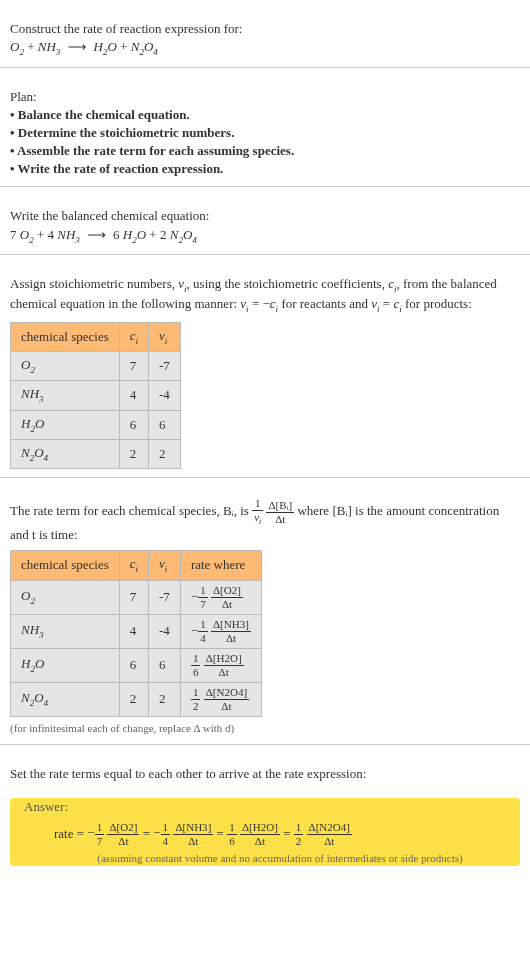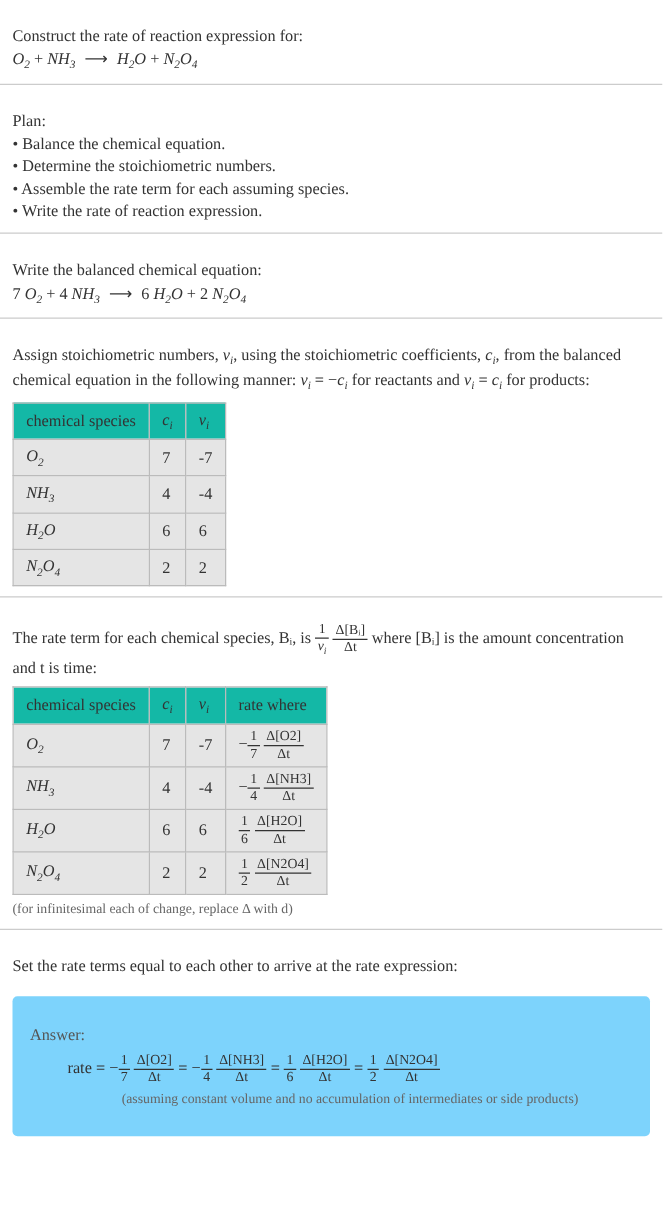--- a/index.html
+++ b/index.html
@@ -21,37 +21,38 @@
       margin: 0;
     }
     .equation {
       font-family: Georgia, serif;
     }
     .sub { font-size: 0.7em; vertical-align: sub; }
     .arrow { display: inline-block; padding: 0 4px; }
     .plan-list {
       list-style: none;
       padding-left: 0;
+      font-weight: bold;
     }
     .plan-list li::before {
       content: "• ";
     }
     table.data {
       border-collapse: collapse;
       margin-top: 6px;
     }
     table.data th, table.data td {
       border: 1px solid #bbb;
       padding: 4px 10px;
       text-align: left;
       font-weight: normal;
       background: #e5e5e5;
     }
     table.data th {
-      background: #14b8a6;
+      background: #fdba74;
       font-family: Liberation Serif, serif;
     }
     .ital { font-style: italic; }
     .frac {
       display: inline-block;
       vertical-align: middle;
       text-align: center;
       font-size: 0.85em;
       line-height: 1;
     }
@@ -63,23 +64,23 @@
     .frac .den {
       display: block;
       padding: 1px 2px 0;
     }
     .small-note {
       font-size: 11px;
       color: #666;
       margin-top: 4px;
     }
     .answer-box {
-      background: #7dd3fc;
+      background: #fde047;
       border-radius: 4px;
-      padding: 22px 14px;
+      padding: 0 14px;
       margin: 6px 10px 10px;
     }
     .answer-box .ans-label {
       color: #555;
       margin-bottom: 6px;
     }
     .indented {
       padding-left: 30px;
     }
     .chem { white-space: nowrap; font-style: italic; }

